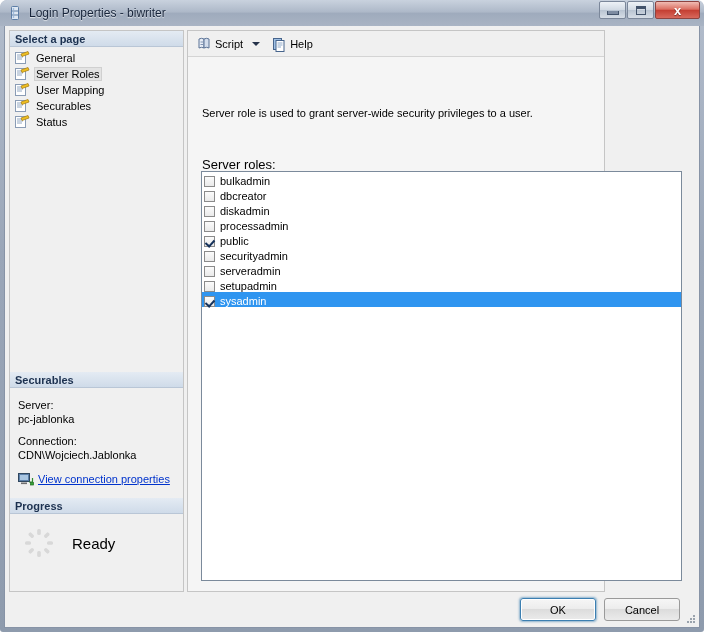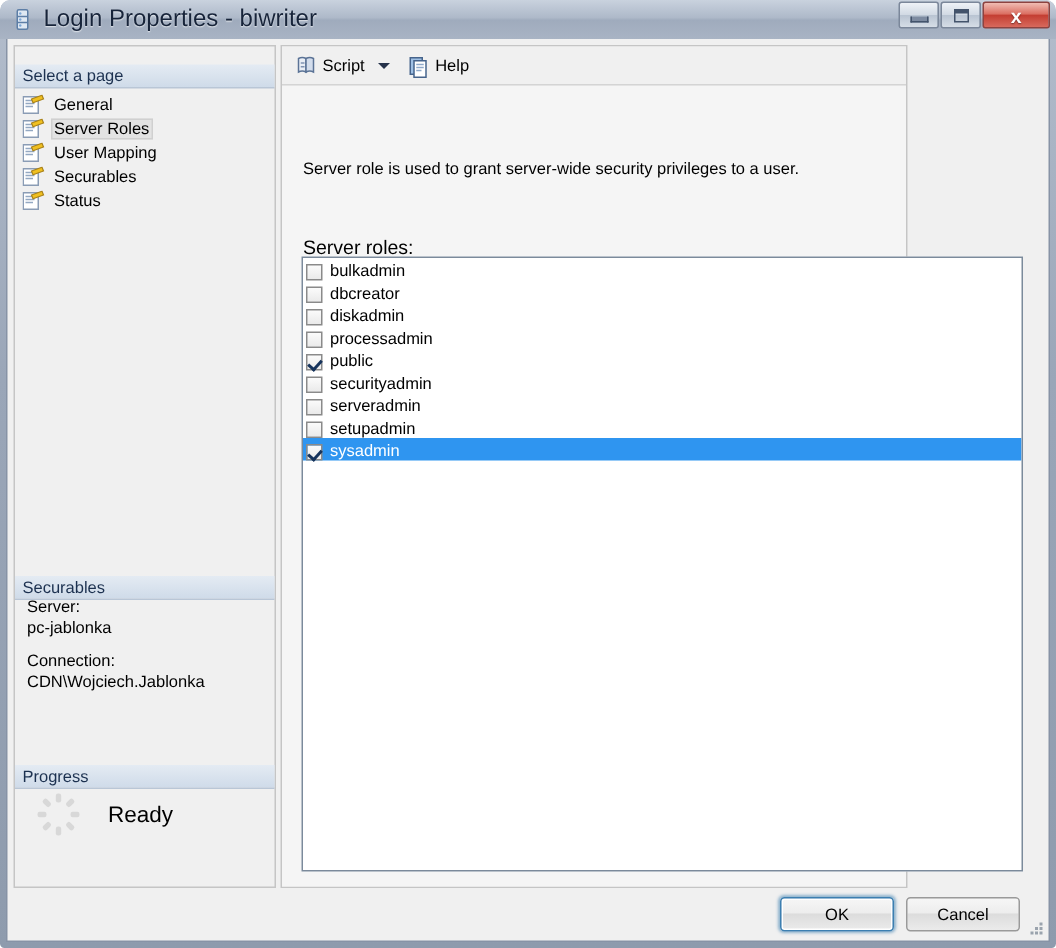--- a/index.html
+++ b/index.html
@@ -35,21 +35,21 @@
     background: linear-gradient(to bottom, #c9d2de 0%, #aeb9c9 45%, #9fabbd 52%, #a9b4c4 100%);
     border-radius: 7px 7px 0 0;
   }
   #titlebar .title-icon {
     width: 16px; height: 16px;
     margin-left: 7px; margin-right: 6px;
     position: relative;
     flex: 0 0 auto;
   }
   #titlebar .title-text {
-    font-size: 16px;
+    font-size: 12px;
     color: #17243a;
     text-shadow: 0 1px 1px rgba(255,255,255,0.75);
     white-space: nowrap;
   }
   .caption-buttons {
     position: absolute;
     right: 4px; top: 1px;
     display: flex;
     align-items: center;
     gap: 1px;
@@ -111,27 +111,26 @@
     height: 562px;
     background: #f0f0f0;
     border: 1px solid #c5c5c5;
     box-sizing: border-box;
   }
   .section-header {
     height: 16px;
     padding: 0 5px;
     display: flex;
     align-items: center;
-    font-weight: normal;
+    font-weight: bold;
     font-size: 11px;
     color: #1c3150;
     background: linear-gradient(to bottom, #e4ebf3 0%, #cfdbe9 100%);
     border-bottom: 1px solid #b9c6d6;
     box-sizing: border-box;
-    margin-top: 12px;
   }
   .page-list {
     padding: 3px 0 0 0;
   }
   .page-item {
     display: flex;
     align-items: center;
     height: 16px;
     padding-left: 5px;
     font-size: 11px;
@@ -417,20 +416,32 @@
 
       <div class="section-header" style="position:absolute; left:0; top:341px; width:100%;">Securables</div>
 
       <div id="conn-block" style="position:absolute; left:0; top:360px; width:100%;">
         <div class="conn-line">Server:</div>
         <div class="conn-line">pc-jablonka</div>
         <div class="conn-gap"></div>
         <div class="conn-line">Connection:</div>
         <div class="conn-line">CDN\Wojciech.Jablonka</div>
 
+        <div id="conn-link-row">
+          <span class="link-icon">
+            <svg width="16" height="14" viewBox="0 0 16 14">
+              <rect x="0.5" y="1.5" width="11" height="8" fill="#5b7fa8" stroke="#30475f"></rect>
+              <rect x="2" y="3" width="8" height="5" fill="#a9c6e2"></rect>
+              <rect x="3" y="10.5" width="6" height="1.6" fill="#6f6f6f"></rect>
+              <path d="M11 10 L14.5 10 L14.5 6" stroke="#2d8a2d" stroke-width="1.2" fill="none"></path>
+              <rect x="12.5" y="10.5" width="3" height="2.5" fill="#35a535" stroke="#1f6b1f" stroke-width="0.7"></rect>
+            </svg>
+          </span>
+          <span class="conn-link">View connection properties</span>
+        </div>
       </div>
 
       <div class="section-header" style="position:absolute; left:0; top:467px; width:100%;">Progress</div>
 
       <div id="progress-block" style="position:absolute; left:0; top:483px; width:100%;">
         <span class="spinner">
           <svg width="30" height="30" viewBox="0 0 30 30">
             <g fill="#d8d8d8">
               <rect x="13.2" y="1" width="3.6" height="6" rx="1.5"></rect>
               <rect x="13.2" y="23" width="3.6" height="6" rx="1.5"></rect>

